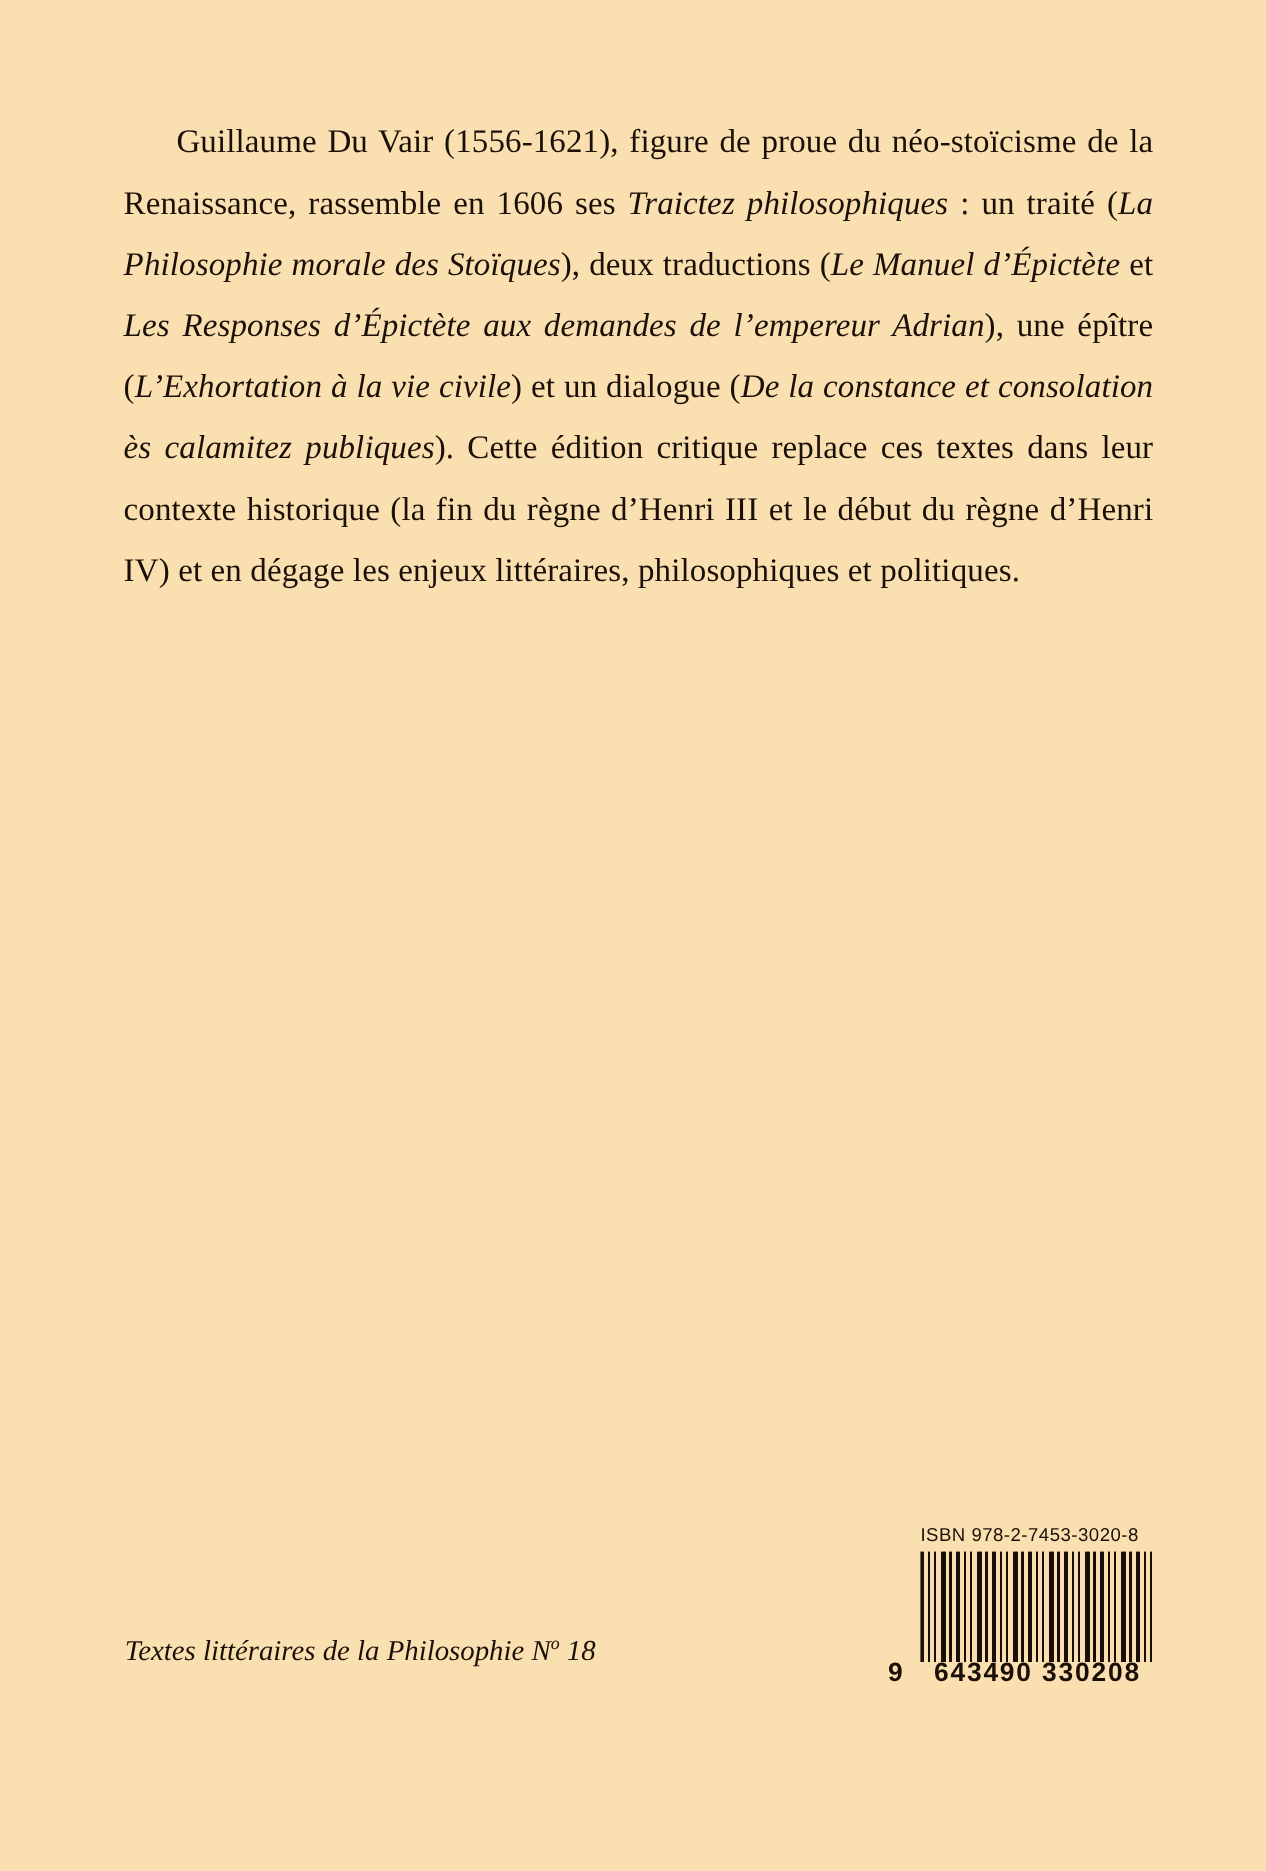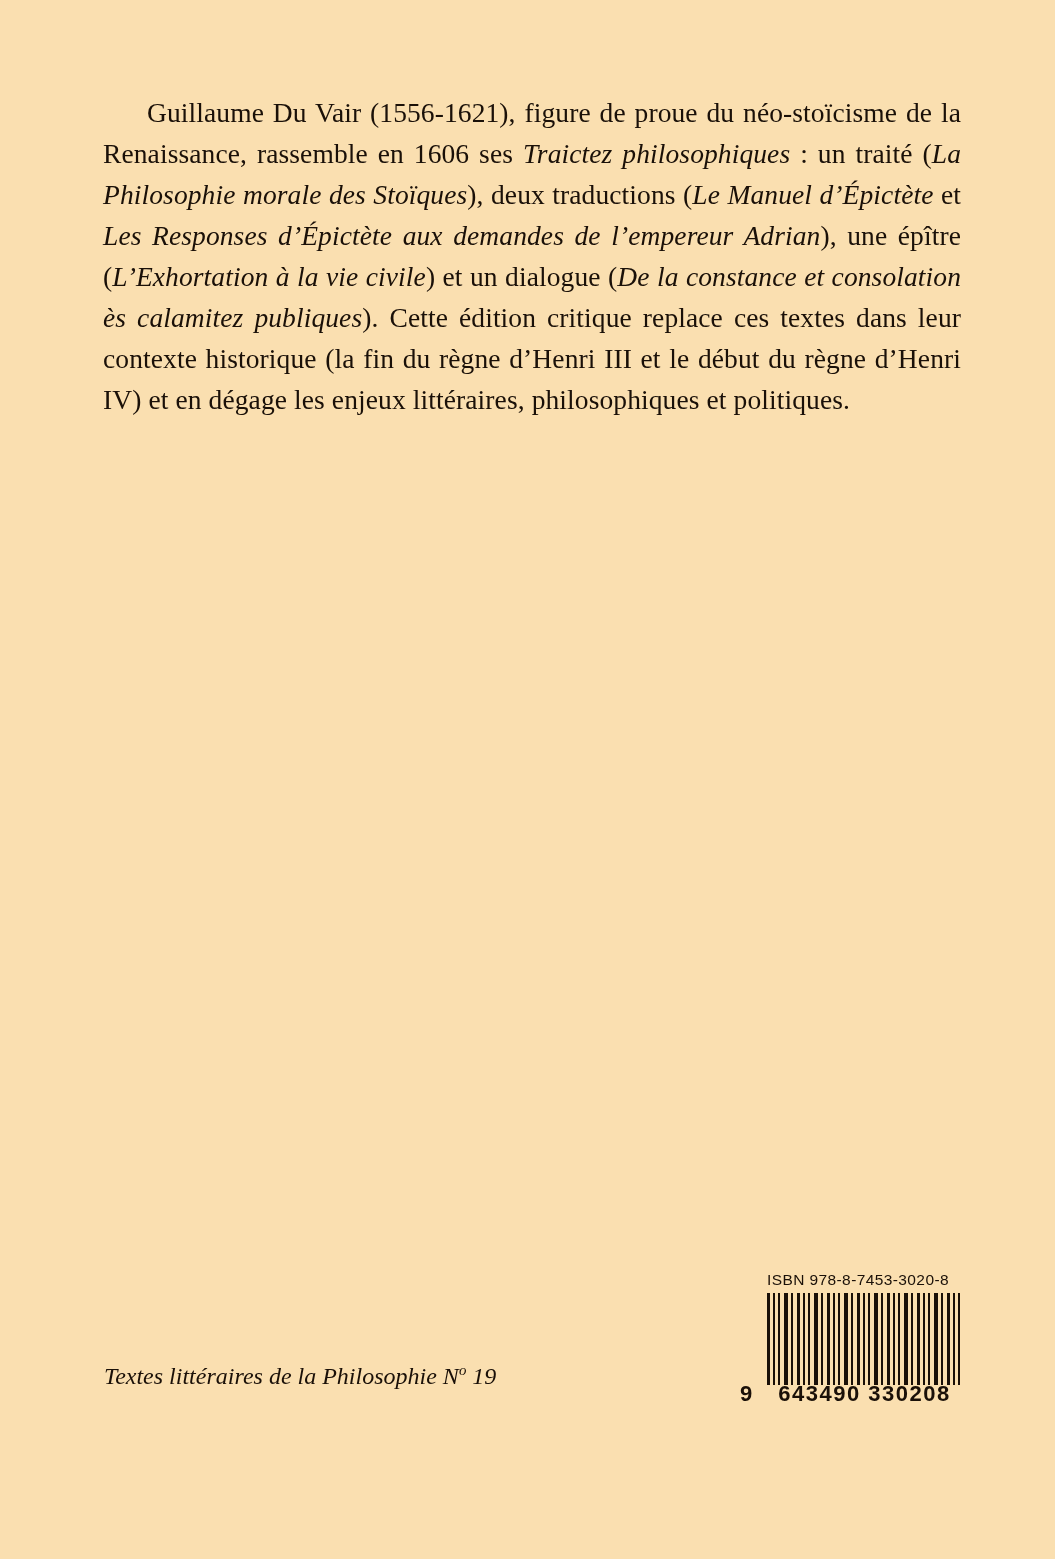--- a/index.html
+++ b/index.html
@@ -23,21 +23,21 @@
     position: absolute;
     left: 103px;
     top: 92px;
     width: 858px;
   }
   p.para {
     margin: 0;
     text-align: justify;
     text-indent: 44px;
     font-size: 27.5px;
-    line-height: 41px;
+    line-height: 51px;
     letter-spacing: 0.1px;
   }
   p.bio {
     margin: 0;
     margin-top: 66px;
     text-align: justify;
     text-indent: 44px;
     font-size: 25px;
     line-height: 33.5px;
     font-style: italic;
@@ -111,24 +111,24 @@
 
 <div class="page">
 
   <div class="blurb">
 
     <p class="para"><span>Guillaume Du Vair (1556-1621), figure de proue du néo-stoïcisme de la Renaissance, rassemble en 1606 ses </span><span class="it">Traictez philosophiques</span><span> : un traité (</span><span class="it">La Philosophie morale des Stoïques</span><span>), deux traductions (</span><span class="it">Le Manuel d’Épictète</span><span> et </span><span class="it">Les Responses d’Épictète aux demandes de l’empereur Adrian</span><span>), une épître (</span><span class="it">L’Exhortation à la vie civile</span><span>) et un dialogue (</span><span class="it">De la constance et consolation ès calamitez publiques</span><span>). Cette édition critique replace ces textes dans leur contexte historique (la fin du règne d’Henri III et le début du règne d’Henri IV) et en dégage les enjeux littéraires, philosophiques et politiques.</span></p>
 
 
   </div>
 
-  <div class="series"><span>Textes littéraires de la Philosophie N</span><span class="sup">o</span><span> 19</span></div>
+  <div class="series"><span>Textes littéraires de la Philosophie N</span><span class="sup">o</span><span> 18</span></div>
 
   <div class="isbn-block">
-    <div class="isbn-label">ISBN  978-8-7453-3020-8</div>
+    <div class="isbn-label">ISBN  978-2-7453-3020-8</div>
     <div class="barcode-wrap">
       <div class="barcode"></div>
       <div class="barcode-lead">9</div>
       <div class="barcode-digits">643490 330208</div>
     </div>
   </div>
 
 </div>
 
 </body></html>

